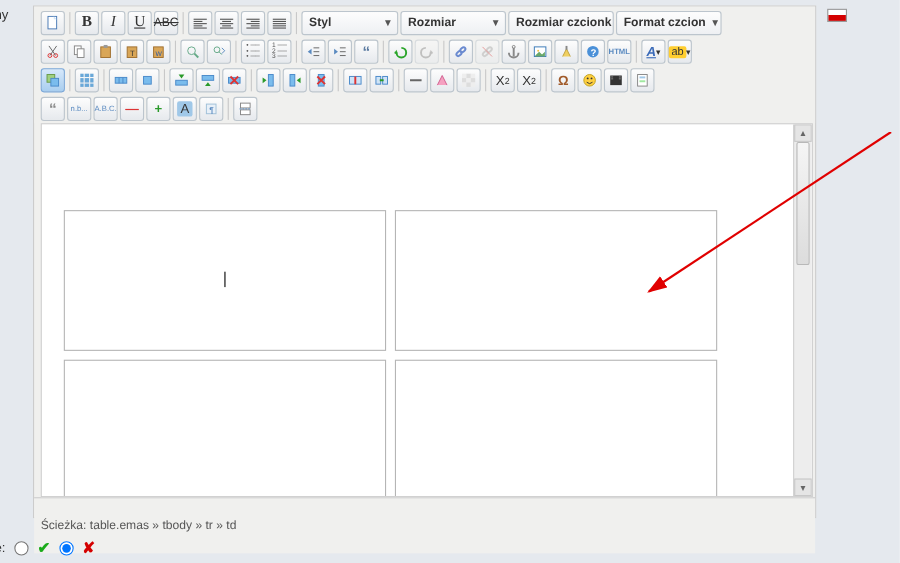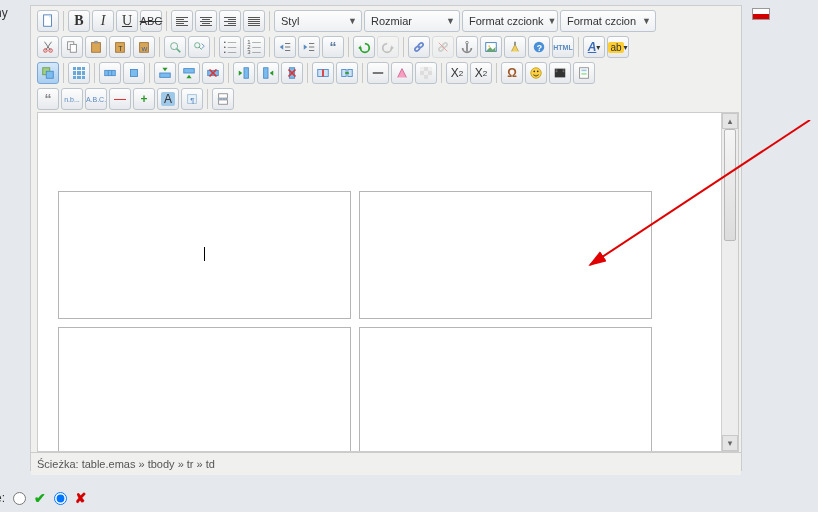--- a/index.html
+++ b/index.html
@@ -77,20 +77,21 @@
     display: flex;
     align-items: center;
     justify-content: space-between;
     padding: 0 4px 0 6px;
     cursor: pointer;
     box-sizing: border-box;
     font-size: 11px;
     color: #333;
     white-space: nowrap;
     overflow: hidden;
+    font-weight: bold;
   }
   .sel .caret {
     margin-left: 4px;
     font-size: 9px;
     color: #555;
   }
   .content-area {
     position: relative;
     background: #fff;
     margin: 0 2px 0 6px;
@@ -152,21 +153,21 @@
     display: inline-block;
     width: 1px;
     height: 14px;
     background: #000;
   }
   .statusbar {
     border-top: 1px solid #ccc;
     height: 18px;
     font-size: 11px;
     color: #555;
-    padding: 2px 6px;
+    padding: 16px 6px;
     background: #f0f0ee;
     display: flex;
     align-items: center;
   }
   .flag {
     position: absolute;
     left: 752px;
     top: 8px;
     width: 16px;
     height: 10px;
@@ -275,21 +276,21 @@
       <div class="sep"></div>
       <div class="sel" style="width:88px">
           <span>Styl</span>
           <span class="caret">▼</span>
         </div>
       <div class="sel" style="width:96px">
           <span>Rozmiar</span>
           <span class="caret">▼</span>
         </div>
       <div class="sel" style="width:96px">
-          <span>Format czcionk</span>
+          <span>Rozmiar czcionk</span>
           <span class="caret">▼</span>
         </div>
       <div class="sel" style="width:96px">
           <span>Format czcion</span>
           <span class="caret">▼</span>
         </div>
     </div>
 
     <div class="row">
       <div class="btn">

